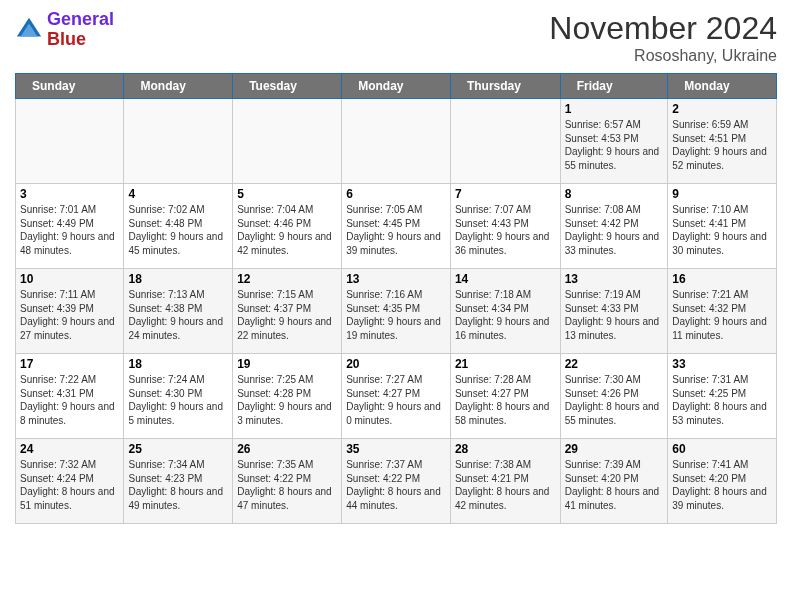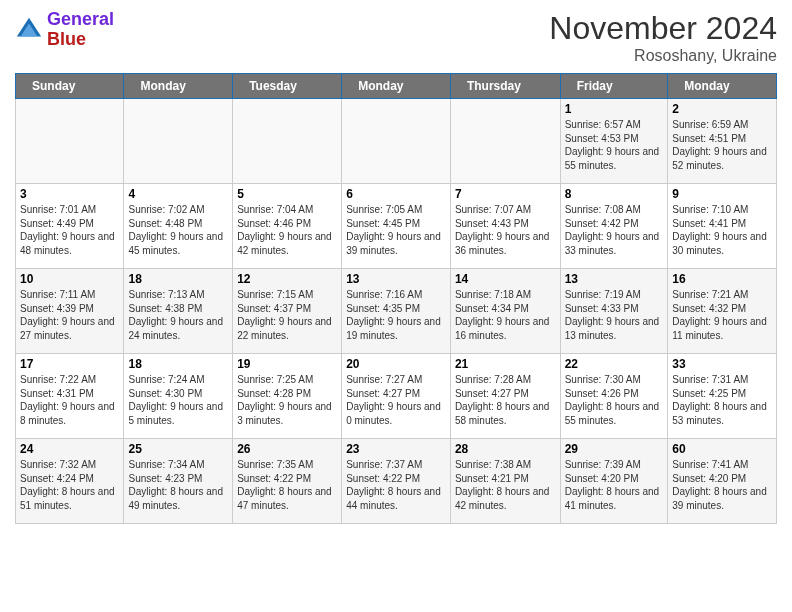--- a/index.html
+++ b/index.html
@@ -240,21 +240,21 @@
           </td>
           <td>
             <span class="day-num">25</span>
             <div class="day-info">Sunrise: 7:34 AM<br>Sunset: 4:23 PM<br>Daylight: 8 hours and 49 minutes.</div>
           </td>
           <td>
             <span class="day-num">26</span>
             <div class="day-info">Sunrise: 7:35 AM<br>Sunset: 4:22 PM<br>Daylight: 8 hours and 47 minutes.</div>
           </td>
           <td>
-            <span class="day-num">23</span>
+            <span class="day-num">35</span>
             <div class="day-info">Sunrise: 7:37 AM<br>Sunset: 4:22 PM<br>Daylight: 8 hours and 44 minutes.</div>
           </td>
           <td>
             <span class="day-num">28</span>
             <div class="day-info">Sunrise: 7:38 AM<br>Sunset: 4:21 PM<br>Daylight: 8 hours and 42 minutes.</div>
           </td>
           <td>
             <span class="day-num">29</span>
             <div class="day-info">Sunrise: 7:39 AM<br>Sunset: 4:20 PM<br>Daylight: 8 hours and 41 minutes.</div>
           </td>

